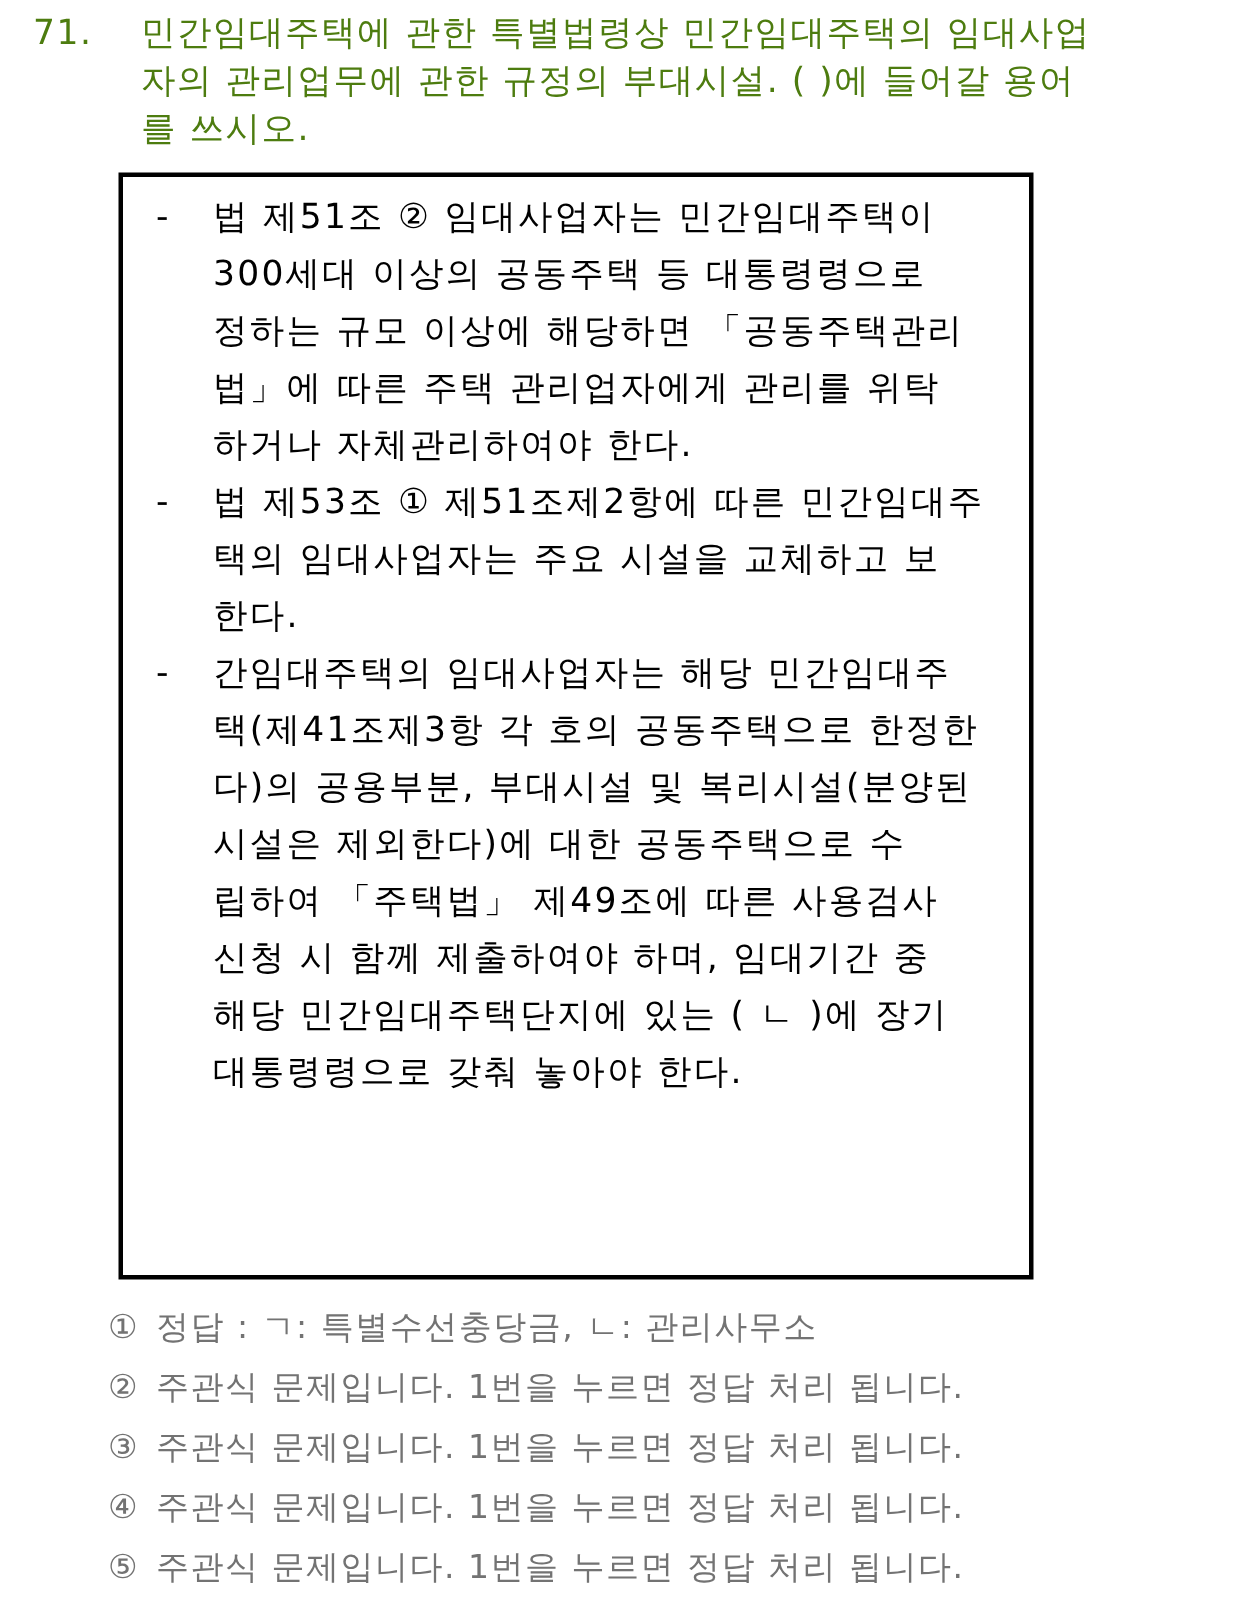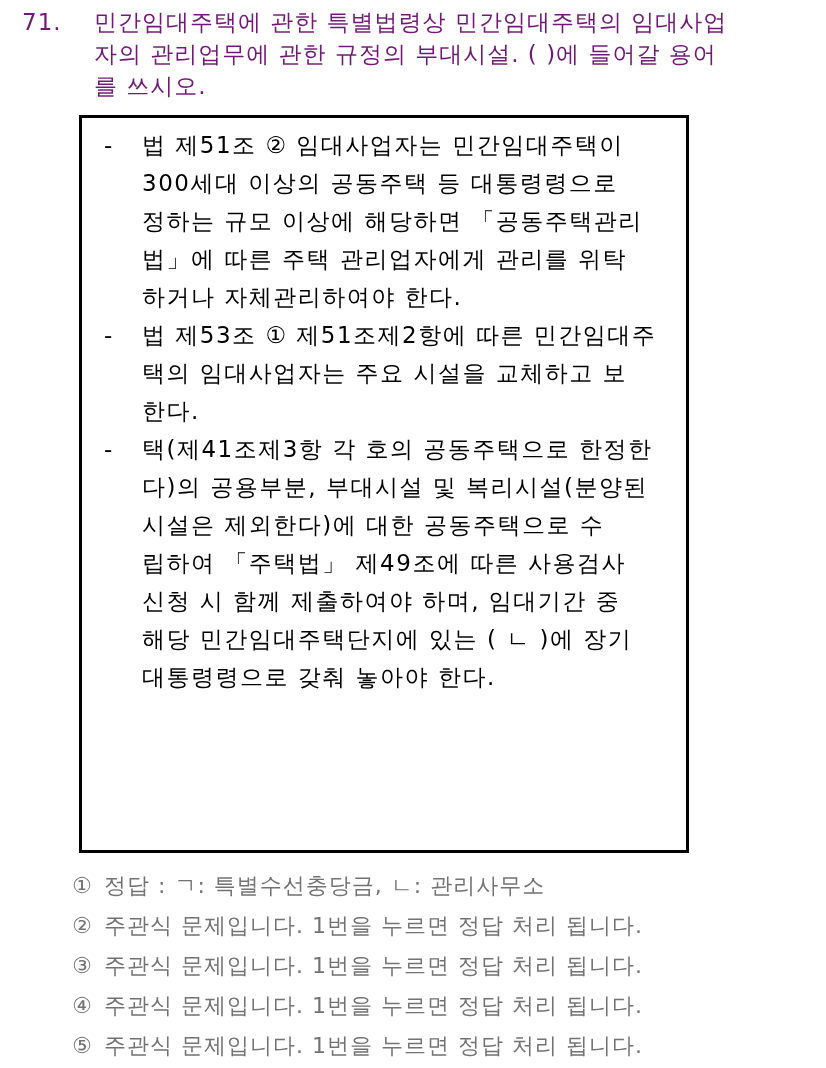--- a/index.html
+++ b/index.html
@@ -16,21 +16,21 @@
       font-family: "DejaVu Sans", "Liberation Sans", sans-serif;
     }
     .question {
       position: absolute;
       left: 22px;
       top: 6px;
       width: 780px;
       font-size: 23px;
       line-height: 32px;
       letter-spacing: 1px;
-      color: #701a75;
+      color: #4d7c0f;
     }
     .q-number {
       position: absolute;
       left: 0;
       top: 0;
     }
     .q-text {
       display: block;
       margin-left: 72px;
       width: 690px;
@@ -119,20 +119,21 @@
 
     <div class="clause">
       <span class="clause-dash">-</span>
       <span class="clause-line">법 제53조 ① 제51조제2항에 따른 민간임대주</span>
       <span class="clause-line">택의 임대사업자는 주요 시설을 교체하고 보</span>
       <span class="clause-line">한다.</span>
     </div>
 
     <div class="clause">
       <span class="clause-dash">-</span>
+      <span class="clause-line">간임대주택의 임대사업자는 해당 민간임대주</span>
       <span class="clause-line">택(제41조제3항 각 호의 공동주택으로 한정한</span>
       <span class="clause-line">다)의 공용부분, 부대시설 및 복리시설(분양된</span>
       <span class="clause-line">시설은 제외한다)에 대한 공동주택으로 수</span>
       <span class="clause-line">립하여 「주택법」 제49조에 따른 사용검사</span>
       <span class="clause-line">신청 시 함께 제출하여야 하며, 임대기간 중</span>
       <span class="clause-line">해당 민간임대주택단지에 있는 ( ㄴ )에 장기</span>
       <span class="clause-line">대통령령으로 갖춰 놓아야 한다.</span>
     </div>
 
   </div>

